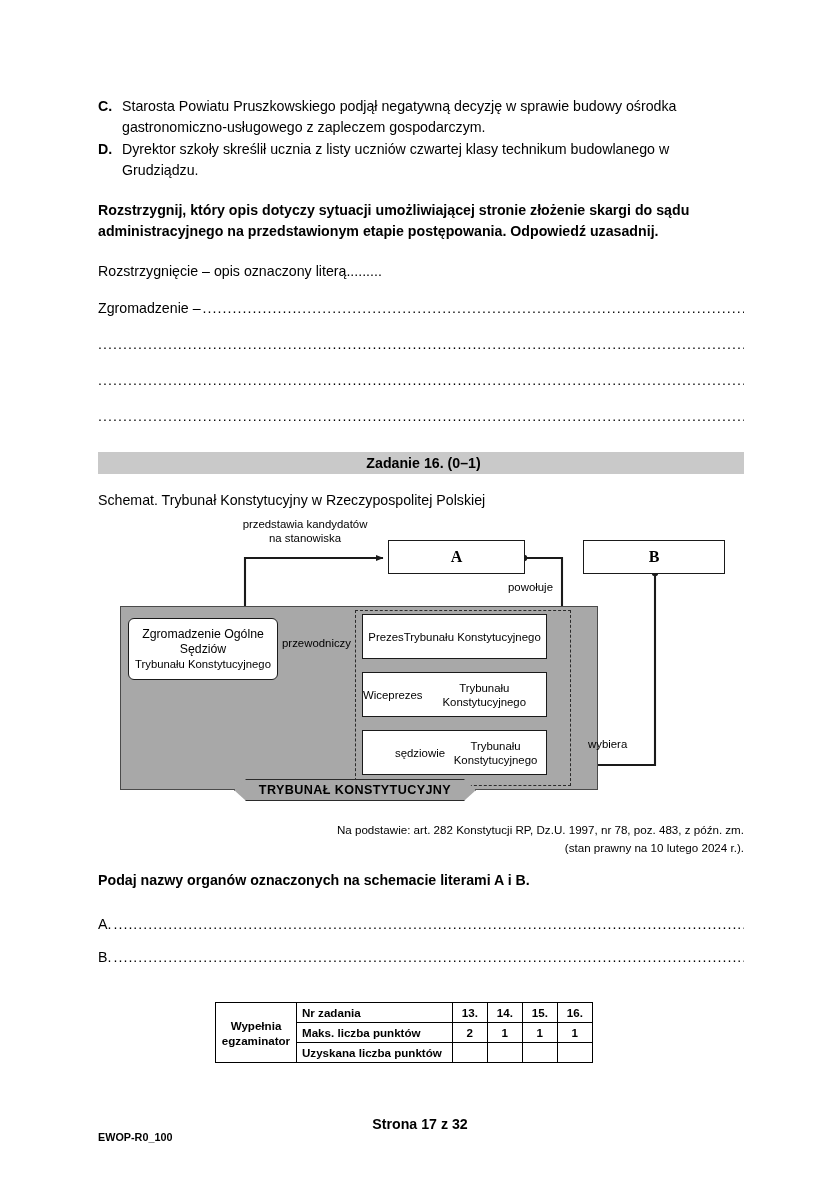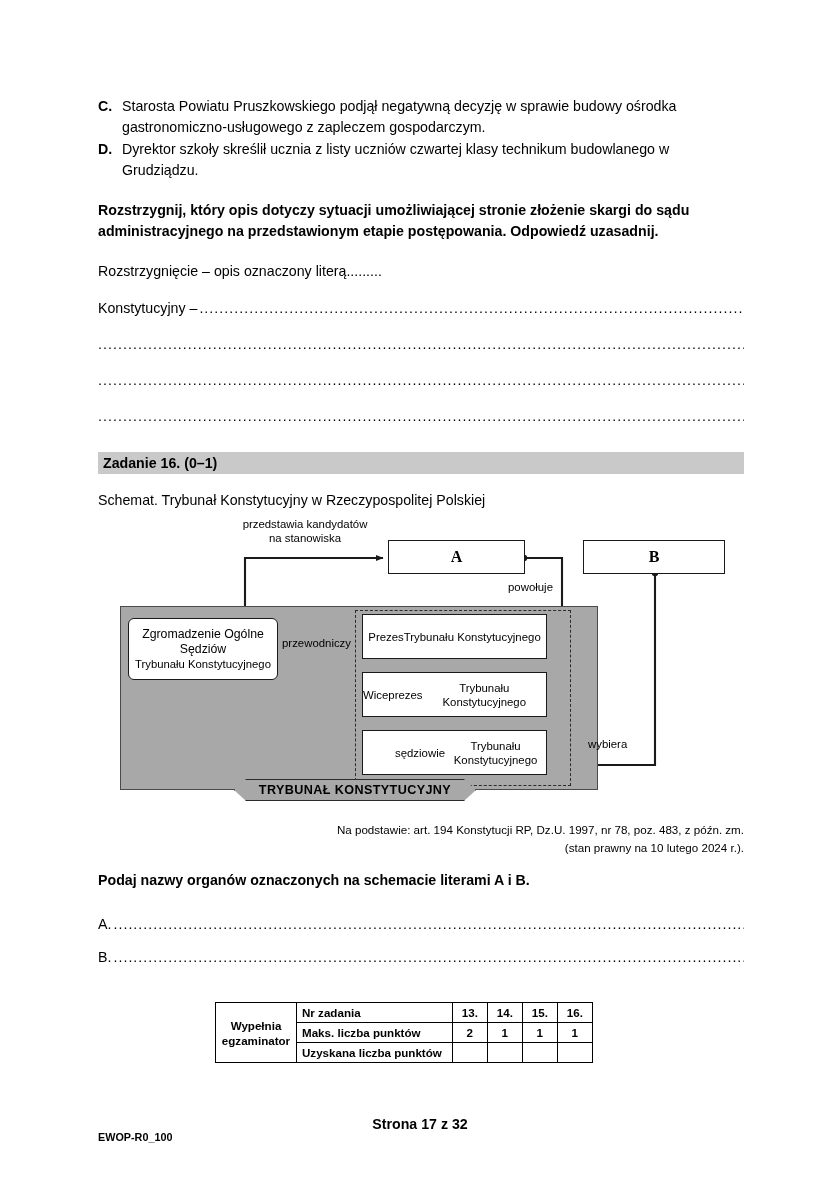--- a/index.html
+++ b/index.html
@@ -80,20 +80,21 @@
   
   .task-band {
     position: absolute;
     left: 98px;
     top: 452px;
     width: 646px;
     height: 22px;
     background: #c9c9c9;
     display: flex;
     align-items: center;
+    justify-content: center;
   }
   .task-band-label {
     font-weight: bold;
     font-size: 14.2px;
     padding-left: 5px;
   }
   .schemat-line {
     position: absolute;
     left: 98px;
     top: 492px;
@@ -274,21 +275,21 @@
       </li>
     </ul>
 
     <div class="prompt-bold">Rozstrzygnij, który opis dotyczy sytuacji umożliwiającej stronie złożenie skargi do sądu administracyjnego na przedstawionym etapie postępowania. Odpowiedź uzasadnij.</div>
 
     <div class="plain-line">
       <span>Rozstrzygnięcie – opis oznaczony literą</span><span>.........</span>
     </div>
 
     <div class="dotline-row">
-      <span class="dotline-label">Konstytucyjny –</span>
+      <span class="dotline-label">Zgromadzenie –</span>
       <span class="dots">.................................................................................................................................</span>
     </div>
 
     <div class="dots-full">.............................................................................................................................................................</div>
     <div class="dots-full">.............................................................................................................................................................</div>
     <div class="dots-full">.............................................................................................................................................................</div>
   </div>
 
   <div class="task-band">
     <span class="task-band-label">Zadanie 16. (0–1)</span>
@@ -365,21 +366,21 @@
     <div class="dg edge-label" style="left:398px; top:65px;">powołuje</div>
 
     <div class="dg edge-label" style="left:172px; top:97px;margin-top:24px;">przewodniczy</div>
 
     <div class="dg edge-label" style="left:478px; top:222px;">wybiera</div>
 
     <div class="dg banner" style="left:124px; top:264px; width:242px; height:22px;">TRYBUNAŁ KONSTYTUCYJNY</div>
   </div>
 
   <div class="srcline" style="top:822px;">
-    <span>Na podstawie: art. 194 </span><span class="ital">Konstytucji RP</span><span>, Dz.U. 1997, nr 78, poz. 483, z późn. zm.</span>
+    <span>Na podstawie: art. 282 </span><span class="ital">Konstytucji RP</span><span>, Dz.U. 1997, nr 78, poz. 483, z późn. zm.</span>
   </div>
   <div class="srcline" style="top:840px;">(stan prawny na 10 lutego 2024 r.).</div>
 
   <div class="prompt2">Podaj nazwy organów oznaczonych na schemacie literami A i B.</div>
 
   <div class="ansrow" style="top:916px;">
     <span>A.</span>
     <span class="dots">.........................................................................................................................................................</span>
   </div>
   <div class="ansrow" style="top:949px;">

